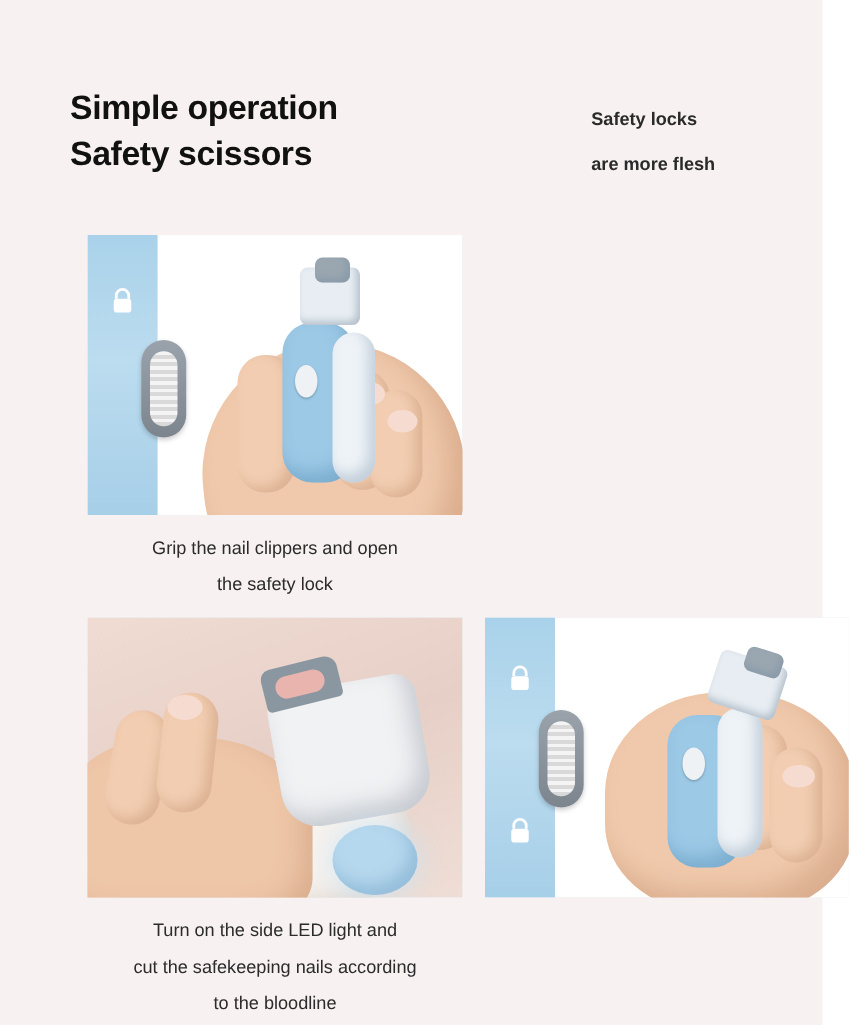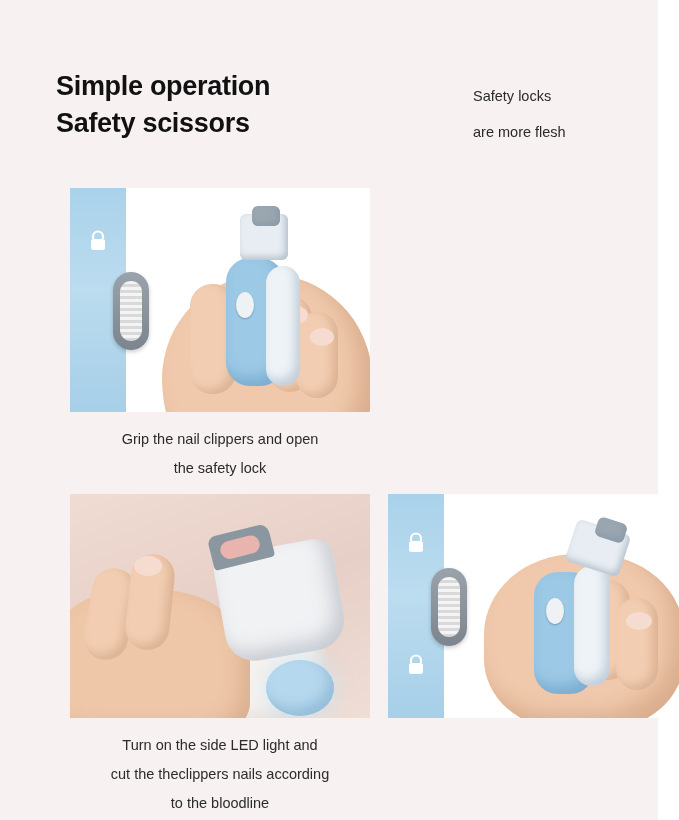--- a/index.html
+++ b/index.html
@@ -47,20 +47,21 @@
     position: absolute;
     left: 473px;
     top: 20px;
     width: 200px;
     font-size: 14.5px;
     line-height: 36px;
     color: #2a2a2a;
   }
   .subhead .sub-line {
     display: block;
+    font-weight: bold;
   }
 
   
   .grid {
     position: absolute;
     left: 0;
     top: 188px;
     width: 679px;
     height: 632px;
   }
@@ -368,21 +369,21 @@
         <div class="p3-fur"></div>
         <div class="p3-hand"></div>
         <div class="finger" style="left:18px; top:74px; width:44px; height:92px; transform:rotate(10deg);"></div>
         <div class="finger" style="left:58px; top:60px; width:44px; height:96px; transform:rotate(6deg);"></div>
         <div class="nail" style="left:64px; top:62px; width:28px; height:20px;"></div>
         <div class="p3-tool"></div>
         <div class="p3-blade"></div>
         <div class="p3-led"></div>
       </div>
       <div class="caption">Turn on the side LED light and
-cut the theclippers nails according
+cut the safekeeping nails according
 to the bloodline</div>
     </div>
 
     <div class="cell cell-3">
       <div class="photo">
         <div class="p4-white"></div>
         <div class="p4-strip">
           <div class="p4-lock-top">
             <svg class="lock-svg" viewBox="0 0 20 22" aria-hidden="true">
               <path d="M5 9 V6.5 a5 5 0 0 1 10 0 V9" fill="none" stroke="#ffffff" stroke-width="2.2"></path>

